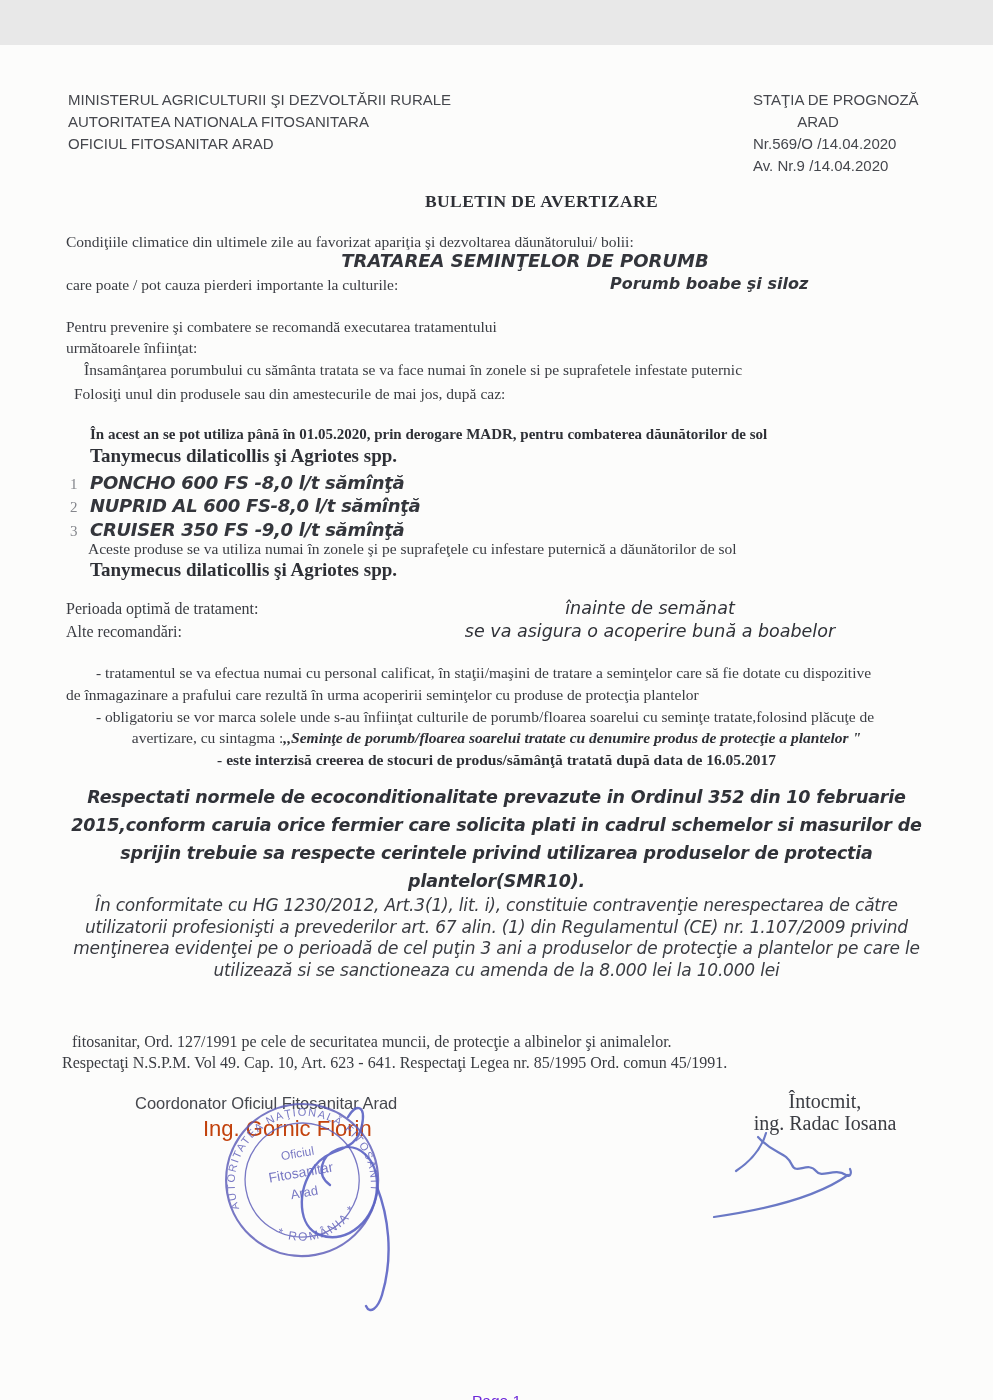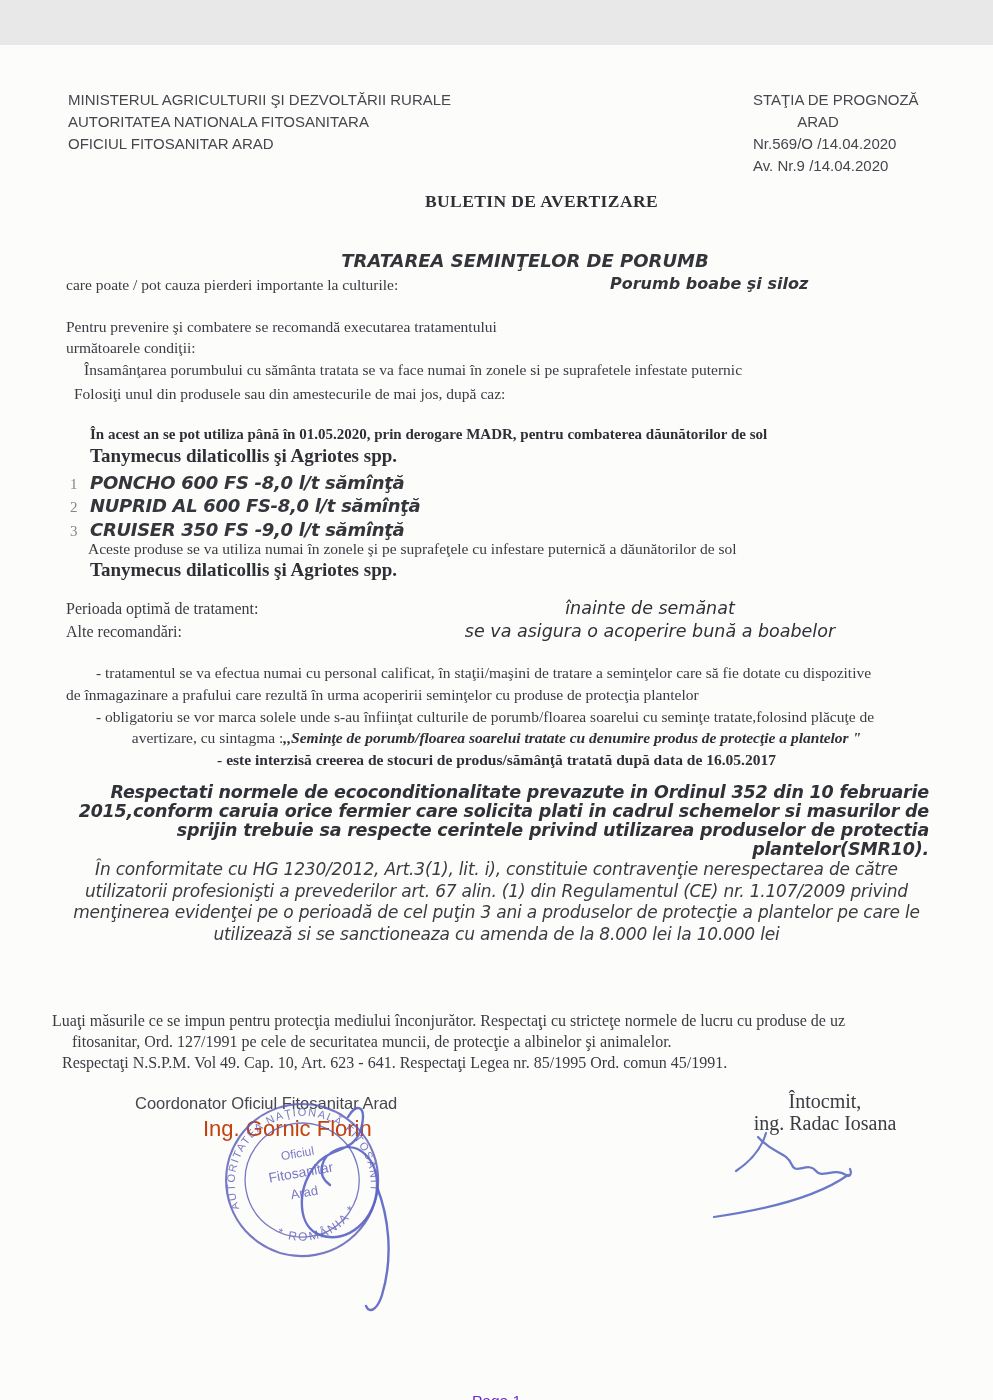--- a/index.html
+++ b/index.html
@@ -44,21 +44,21 @@
 
   .reco{font-size:15.5px;color:#3a3c42;text-align:center;}
   .reco-1{top:619px;left:96px;}
   .reco-2{top:641px;left:66px;}
   .reco-3{top:663px;left:96px;}
   .reco-4{top:684px;left:0;width:993px;text-align:center;}
   .reco-4 .q{font-weight:bold;font-style:italic;color:#2e3036;}
   .reco-5{top:706px;left:0;width:993px;text-align:center;font-weight:bold;font-size:15.5px;color:#2e3036;}
 
   .eco-block{top:738px;left:64px;width:865px;text-align:center;white-space:normal;}
-  .eco-p{font-size:17.5px;font-weight:bold;font-style:italic;color:#303238;line-height:19px;letter-spacing:-0.2px;margin:0;text-align:right;}
+  .eco-p{font-size:17.5px;font-weight:bold;font-style:italic;color:#303238;line-height:28px;letter-spacing:-0.2px;margin:0;}
   .eco-p3{font-size:17px;font-style:italic;font-weight:normal;color:#3a3c42;line-height:21.5px;letter-spacing:-0.2px;margin:0;}
 
   .env-1{top:967px;left:52px;font-size:16px;}
   .env-2{top:988px;left:72px;font-size:16px;}
   .env-3{top:1009px;left:62px;font-size:16px;}
 
   .sig-left-title{top:1049px;left:135px;font-size:16.5px;color:#45474d;}
   .sig-left-name{top:1071px;left:203px;font-size:22px;color:#c2410c;}
   .sig-right{top:1045px;left:735px;width:180px;text-align:center;font-size:20px;line-height:22px;color:#3a3c42;}
   .stamp-wrap{top:1040px;left:183px;width:240px;height:240px;}
@@ -80,25 +80,26 @@
   </div>
   <div class="abs header-right sans">
     <div class="hr-line1">STAŢIA DE PROGNOZĂ</div>
     <div class="hr-line2">ARAD</div>
     <div>Nr.569/O /14.04.2020</div>
     <div>Av. Nr.9 /14.04.2020</div>
   </div>
 
   <div class="abs doc-title">BULETIN DE AVERTIZARE</div>
 
+  <div class="abs intro-1">Condiţiile climatice din ultimele zile au favorizat apariţia şi dezvoltarea dăunătorului/ bolii:</div>
   <div class="abs pest-title dv">TRATAREA SEMINŢELOR DE PORUMB</div>
   <div class="abs intro-2">care poate / pot cauza pierderi importante la culturile:</div>
   <div class="abs crop-name dv">Porumb boabe şi siloz</div>
   <div class="abs intro-3">Pentru prevenire şi combatere se recomandă executarea tratamentului</div>
-  <div class="abs intro-4">următoarele condiţii:</div>
+  <div class="abs intro-4">următoarele înfiinţat:</div>
   <div class="abs intro-5">Însamânţarea porumbului cu sământa tratata se va face numai în zonele si pe suprafetele infestate puternic</div>
   <div class="abs intro-6">Folosiţi unul din produsele sau din amestecurile de mai jos, după caz:</div>
 
   <div class="abs derog-head">În acest an se pot utiliza până în 01.05.2020, prin derogare MADR, pentru combaterea dăunătorilor de sol</div>
   <div class="abs derog-pests">Tanymecus dilaticollis şi Agriotes spp.</div>
   <div class="abs product-list">
     <div class="product-row">
       <span class="product-no">1</span><span class="product-text dv">PONCHO 600 FS -8,0 l/t sămînţă</span>
     </div>
     <div class="product-row">
@@ -122,21 +123,20 @@
   <div class="abs reco reco-2">de înmagazinare a prafului care rezultă în urma acoperirii seminţelor cu produse de protecţia plantelor</div>
   <div class="abs reco reco-4"><span>avertizare, cu sintagma :</span><span class="q">,,Seminţe de porumb/floarea soarelui tratate cu denumire produs de protecţie a plantelor "</span></div>
   <div class="abs reco reco-3">- obligatoriu se vor marca solele unde s-au înfiinţat culturile de porumb/floarea soarelui cu seminţe tratate,folosind plăcuţe de</div>
   <div class="abs reco-5">- este interzisă creerea de stocuri de produs/sămânţă tratată după data de 16.05.2017</div>
 
   <div class="abs eco-block">
     <p class="eco-p dv">Respectati normele de ecoconditionalitate prevazute in Ordinul 352 din 10 februarie 2015,conform  caruia orice fermier care solicita plati in cadrul schemelor si masurilor de sprijin trebuie sa respecte cerintele privind utilizarea produselor de protectia plantelor(SMR10).</p>
     <p class="eco-p3 dv">În conformitate cu HG 1230/2012, Art.3(1), lit. i), constituie contravenţie nerespectarea de către utilizatorii profesionişti a prevederilor art. 67 alin. (1) din Regulamentul (CE) nr. 1.107/2009 privind menţinerea evidenţei pe o perioadă de cel puţin 3 ani a produselor de protecţie a plantelor pe care le utilizează si se sanctioneaza cu amenda de la 8.000  lei la 10.000 lei</p>
   </div>
 
-  <div class="abs env-1">Luaţi măsurile ce se impun pentru protecţia mediului înconjurător. Respectaţi cu stricteţe normele de lucru cu produse de uz</div>
   <div class="abs env-2">fitosanitar, Ord. 127/1991 pe cele de securitatea muncii, de protecţie a albinelor şi animalelor.</div>
   <div class="abs env-3">Respectaţi N.S.P.M. Vol 49. Cap. 10, Art. 623 - 641. Respectaţi Legea nr. 85/1995 Ord. comun 45/1991.</div>
 
   <div class="abs sig-left-title sans">Coordonator Oficiul Fitosanitar Arad</div>
   <div class="abs sig-left-name sans">Ing. Gornic Florin</div>
   <div class="abs sig-right">
     <div>Întocmit,</div>
     <div>ing. Radac Iosana</div>
   </div>
 

